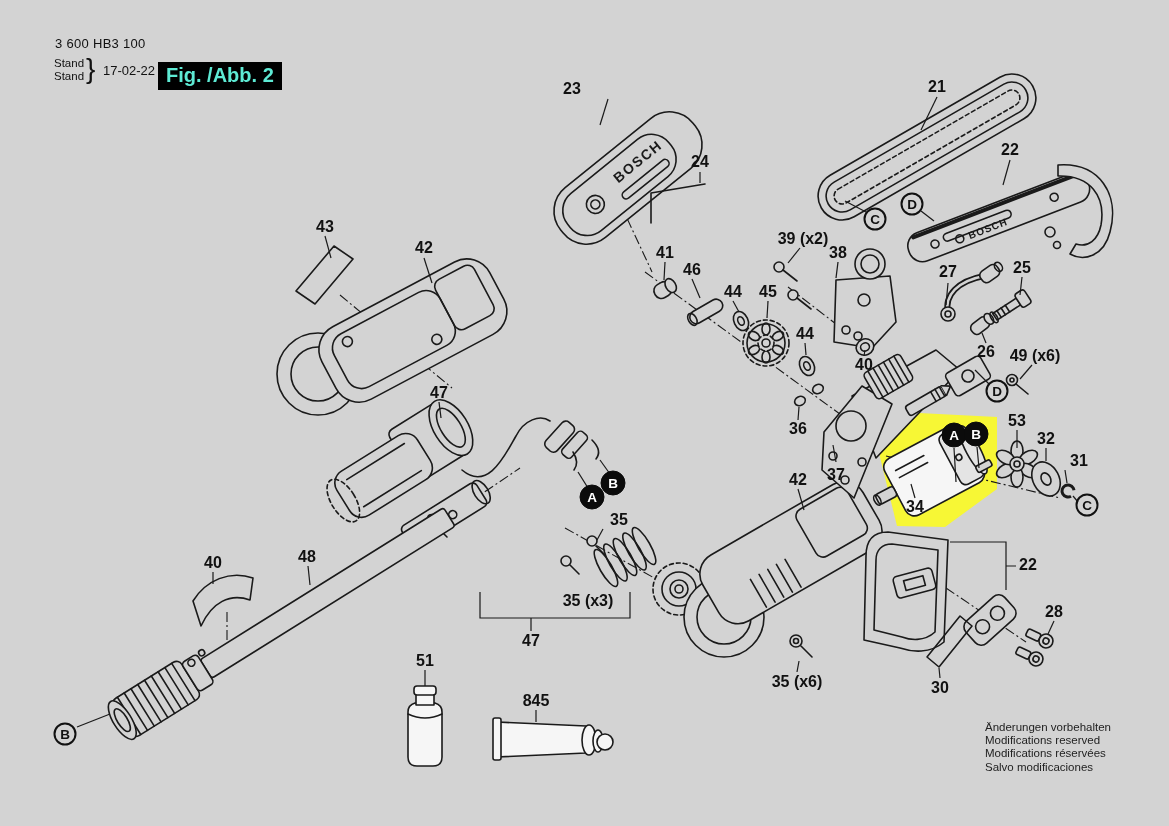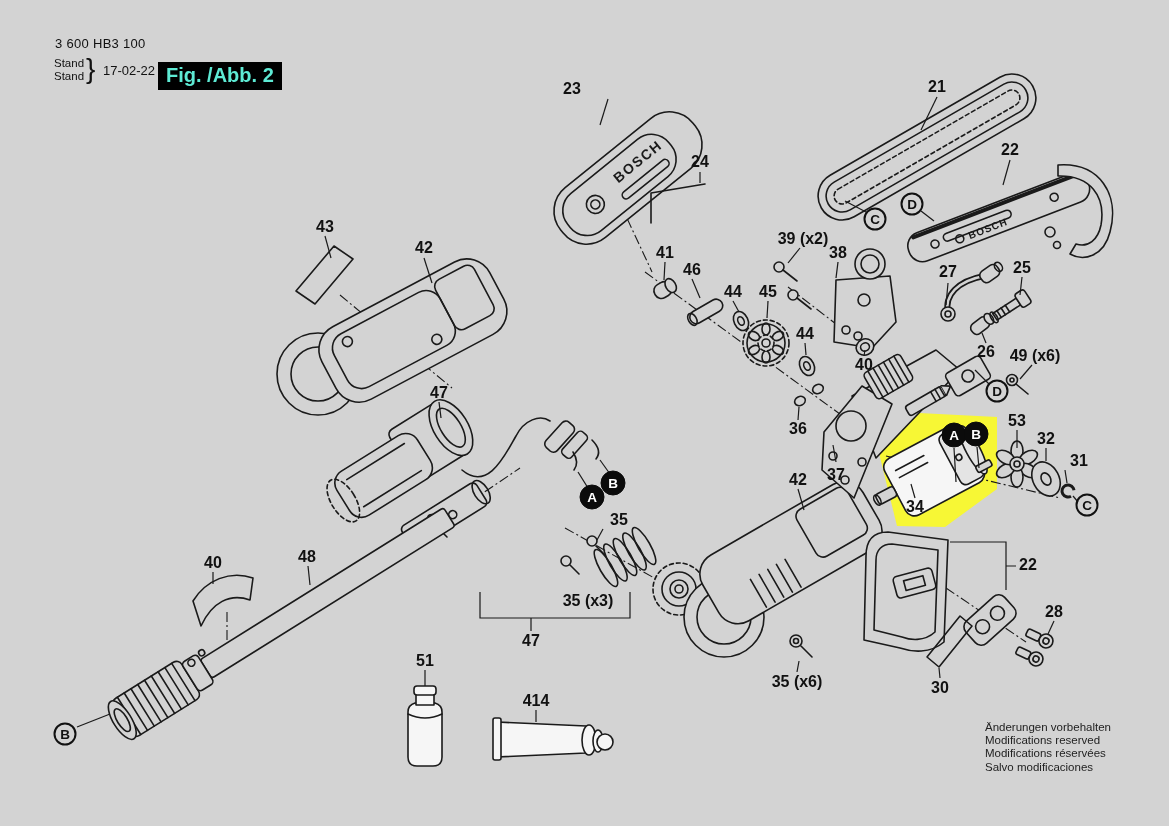--- a/index.html
+++ b/index.html
@@ -452,21 +452,21 @@
   <div class="callout" style="left:915px;top:507px">34</div>
   <div class="callout" style="left:798px;top:480px">42</div>
   <div class="callout" style="left:619px;top:520px">35</div>
   <div class="callout" style="left:213px;top:563px">40</div>
   <div class="callout" style="left:307px;top:557px">48</div>
   <div class="callout" style="left:588px;top:601px">35 (x3)</div>
   <div class="callout" style="left:531px;top:641px">47</div>
   <div class="callout" style="left:1028px;top:565px">22</div>
   <div class="callout" style="left:1054px;top:612px">28</div>
   <div class="callout" style="left:425px;top:661px">51</div>
-  <div class="callout" style="left:536px;top:701px">414</div>
+  <div class="callout" style="left:536px;top:701px">845</div>
   <div class="callout" style="left:940px;top:688px">30</div>
   <div class="callout" style="left:797px;top:682px">35 (x6)</div>
 
   <div class="marker outline" style="left:875px;top:219px">C</div>
   <div class="marker outline" style="left:912px;top:204px">D</div>
   <div class="marker outline" style="left:997px;top:391px">D</div>
   <div class="marker filled" style="left:592px;top:497px">A</div>
   <div class="marker filled" style="left:613px;top:483px">B</div>
   <div class="marker filled" style="left:954px;top:435px">A</div>
   <div class="marker filled" style="left:976px;top:434px">B</div>

